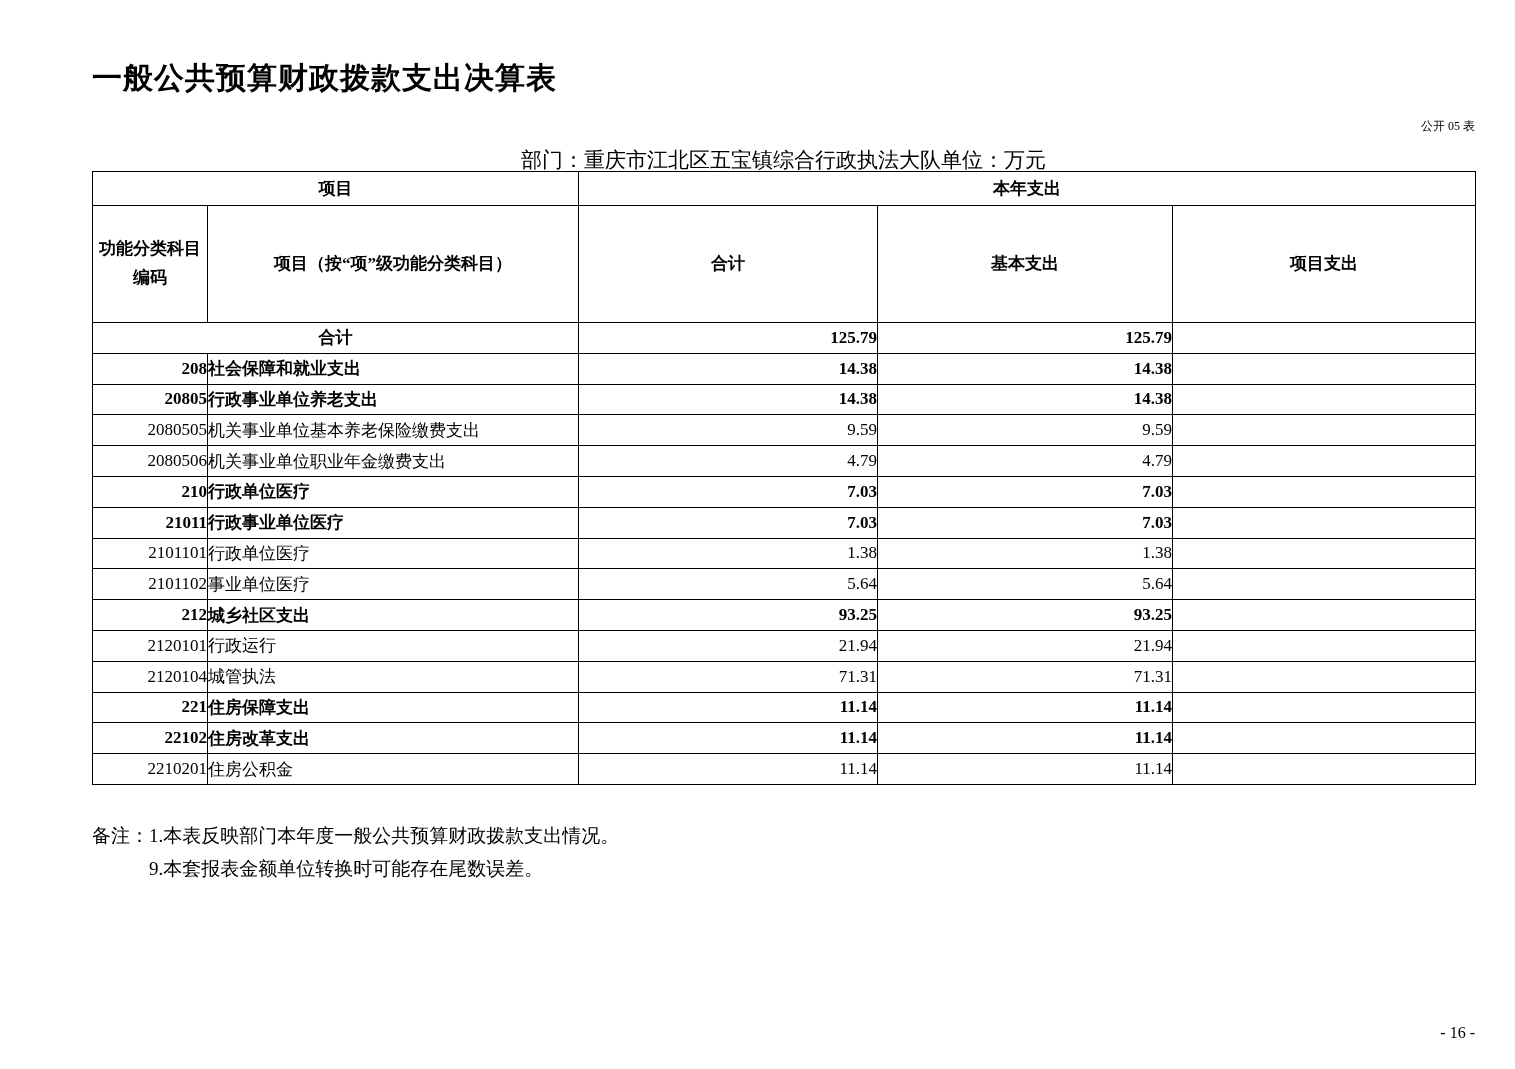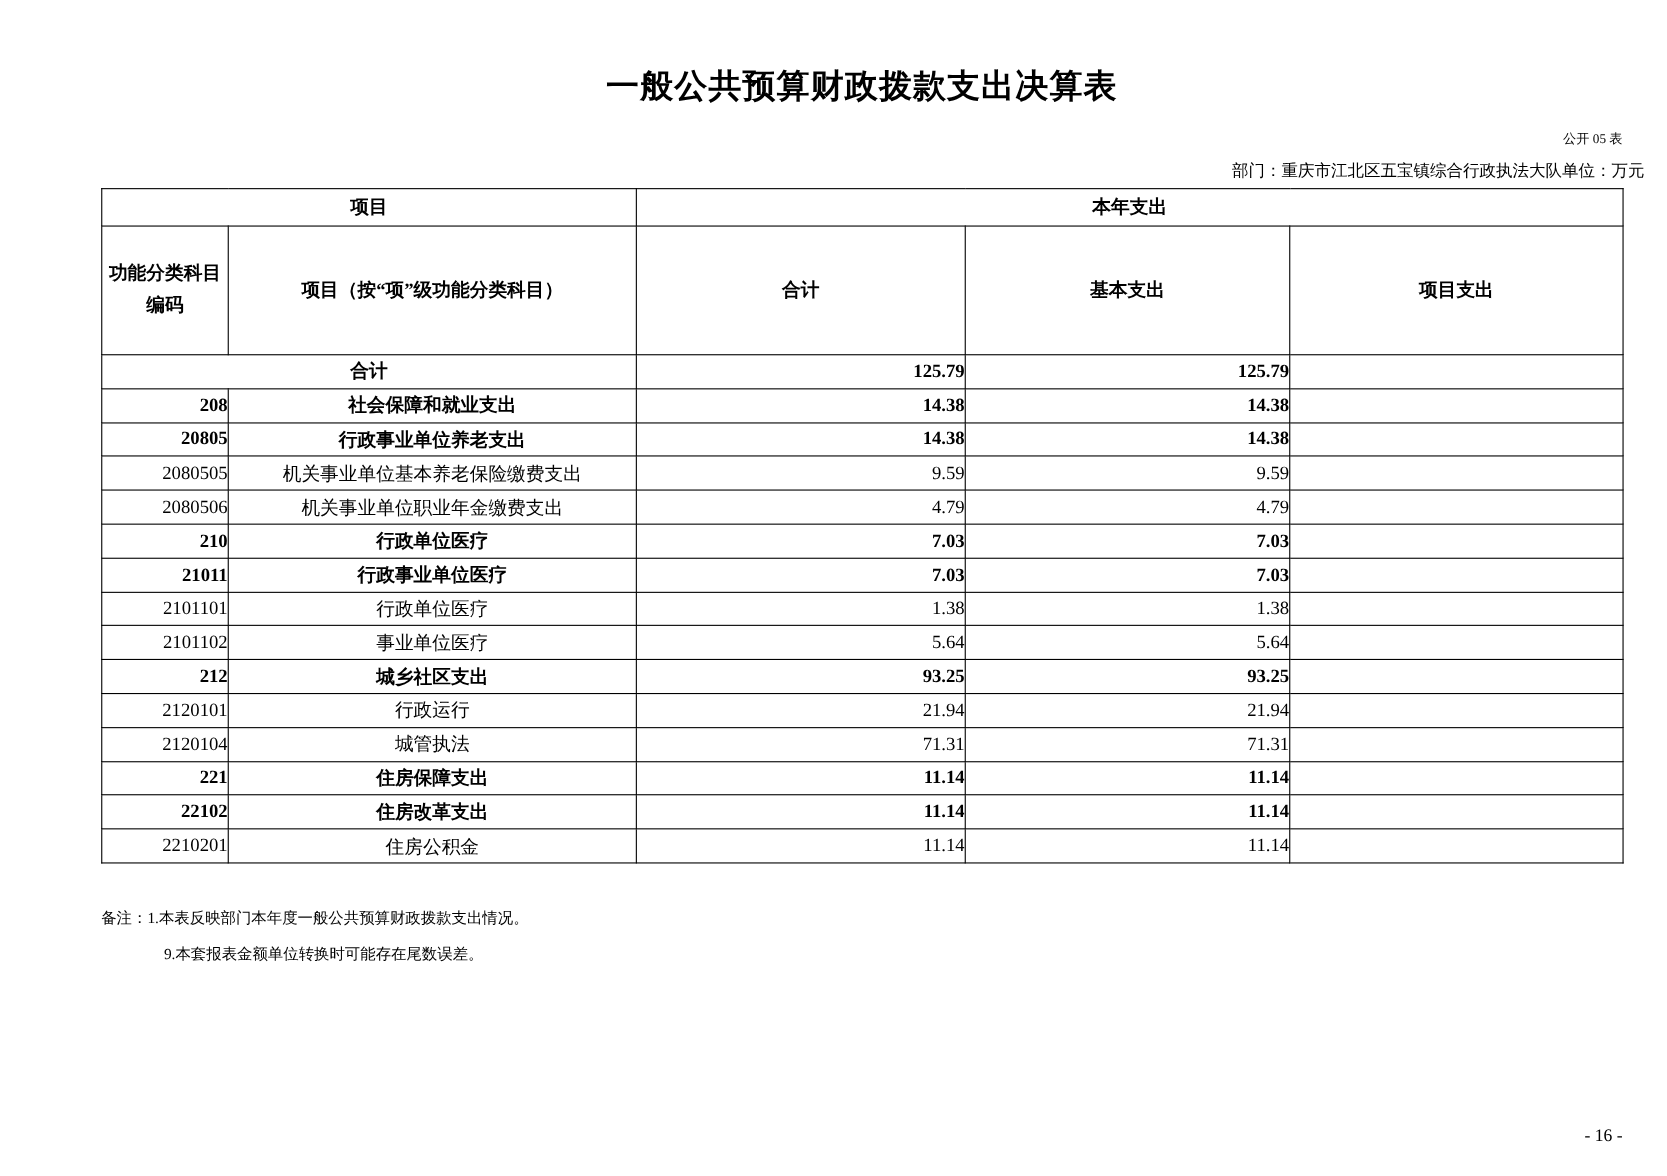--- a/index.html
+++ b/index.html
@@ -9,38 +9,36 @@
     width: 1515px;
     height: 1069px;
     background: #ffffff;
     color: #000000;
     font-family: "Liberation Serif", "DejaVu Serif", serif;
     overflow: hidden;
   }
   .doc-title {
     position: absolute;
     top: 58px; left: 92px; width: 1383px;
-    text-align: center;
     font-size: 30px;
     font-weight: bold;
     letter-spacing: 1px;
   }
   .table-no-line {
     position: absolute;
     top: 118px; left: 92px; width: 1383px;
     text-align: right;
     font-size: 12px;
   }
   .meta-row {
     position: absolute;
     top: 146px; left: 92px; width: 1383px;
     display: flex;
-    justify-content: flex-end;
-    font-size: 15px;
-    margin-left: 20px;
+    justify-content: center;
+    font-size: 21px;
   }
   table.fin {
     position: absolute;
     top: 171px; left: 92px;
     width: 1383px;
     border-collapse: collapse;
     table-layout: fixed;
   }
   .fin th, .fin td {
     border: 1px solid #000000;
@@ -49,28 +47,28 @@
     font-size: 17px;
     overflow: hidden;
     white-space: nowrap;
   }
   .fin th { font-weight: bold; text-align: center; }
   .hrow1 { height: 34px; }
   .hrow2 { height: 117px; }
   .hrow2 th { line-height: 1.7; }
   .fin tbody tr { height: 30.8px; }
   .code-cell  { text-align: right;  padding-left: 4px; margin-top: 16px; }
-  .name-cell  { text-align: center;  padding-left: 5px; font-family: Liberation Mono, monospace; }
+  .name-cell  { text-align: left;  padding-left: 5px; font-family: Liberation Mono, monospace; }
   .num-cell   { text-align: right; padding-right: 12px; }
   .span-cell  { text-align: center; }
   tr.bold-row td { font-weight: bold; }
   .notes {
     position: absolute;
     top: 819px; left: 92px; width: 1383px;
-    font-size: 14px;
+    font-size: 19px;
     line-height: 33px;
   }
   .notes .note-line2 { margin-left: 57px; }
   .page-number {
     position: absolute;
     top: 1024px; left: 92px; width: 1383px;
     text-align: right;
     font-size: 16px;
   }
 </style>

